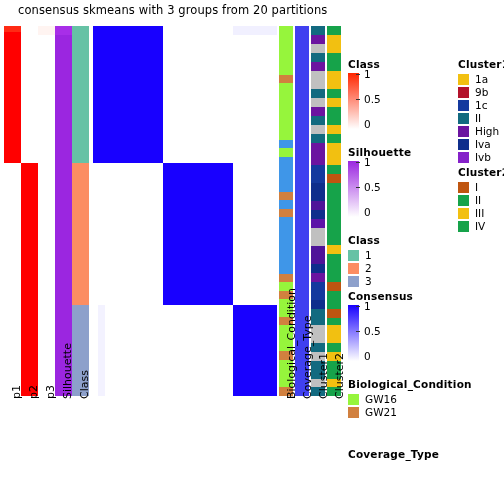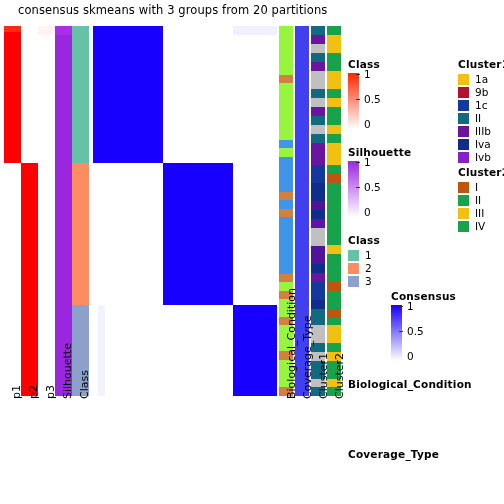--- a/index.html
+++ b/index.html
@@ -217,35 +217,43 @@
         <span class="sw" style="background: rgb(252, 141, 98);"></span>
         <span class="sw-lbl">2</span>
       </div>
       <div class="legend-item">
         <span class="sw" style="background: rgb(141, 160, 203);"></span>
         <span class="sw-lbl">3</span>
       </div>
     </div>
 </div>
 
-<div class="abs" style="left:348px;top:290px;margin-left:43px;">
+<div class="abs" style="left:348px;top:290px;">
   <div class="legend-title">Consensus</div>
   <div id="lg-cons" style="position:relative;margin-top:3px;height:58px;">
       <div class="grad" style="top: 0px; height: 56px; background: linear-gradient(rgb(24, 0, 255), rgb(255, 255, 255));"></div>
       <div class="tickmark" style="left: 8px; top: 1px;"></div>
       <div class="gtick" style="left: 16px; top: -5px;">1</div>
       <div class="tickmark" style="left: 8px; top: 26px;"></div>
       <div class="gtick" style="left: 16px; top: 20px;">0.5</div>
       <div class="gtick" style="left: 16px; top: 45px;">0</div>
     </div>
 </div>
 
 <div class="abs" style="left:348px;top:378px;">
   <div class="legend-title">Biological_Condition</div>
   <div id="lg-bio" style="position:relative;margin-top:3px;">
+      <div class="legend-item">
+        <span class="sw" style="background: rgb(150, 245, 60);"></span>
+        <span class="sw-lbl">GW16</span>
+      </div>
+      <div class="legend-item">
+        <span class="sw" style="background: rgb(209, 128, 63);"></span>
+        <span class="sw-lbl">GW21</span>
+      </div>
     </div>
 </div>
 
 <div class="abs" style="left:348px;top:448px;">
   <div class="legend-title">Coverage_Type</div>
 </div>
 
 <div class="abs" style="left:458px;top:58px;">
   <div class="legend-title">Cluster1</div>
   <div id="lg-c1" style="position:relative;margin-top:3px;">
@@ -260,21 +268,21 @@
       <div class="legend-item">
         <span class="sw" style="background: rgb(20, 57, 158);"></span>
         <span class="sw-lbl">1c</span>
       </div>
       <div class="legend-item">
         <span class="sw" style="background: rgb(18, 106, 128);"></span>
         <span class="sw-lbl">II</span>
       </div>
       <div class="legend-item">
         <span class="sw" style="background: rgb(107, 20, 160);"></span>
-        <span class="sw-lbl">IIIb</span>
+        <span class="sw-lbl">High</span>
       </div>
       <div class="legend-item">
         <span class="sw" style="background: rgb(15, 46, 140);"></span>
         <span class="sw-lbl">Iva</span>
       </div>
       <div class="legend-item">
         <span class="sw" style="background: rgb(133, 33, 201);"></span>
         <span class="sw-lbl">Ivb</span>
       </div>
     </div>

